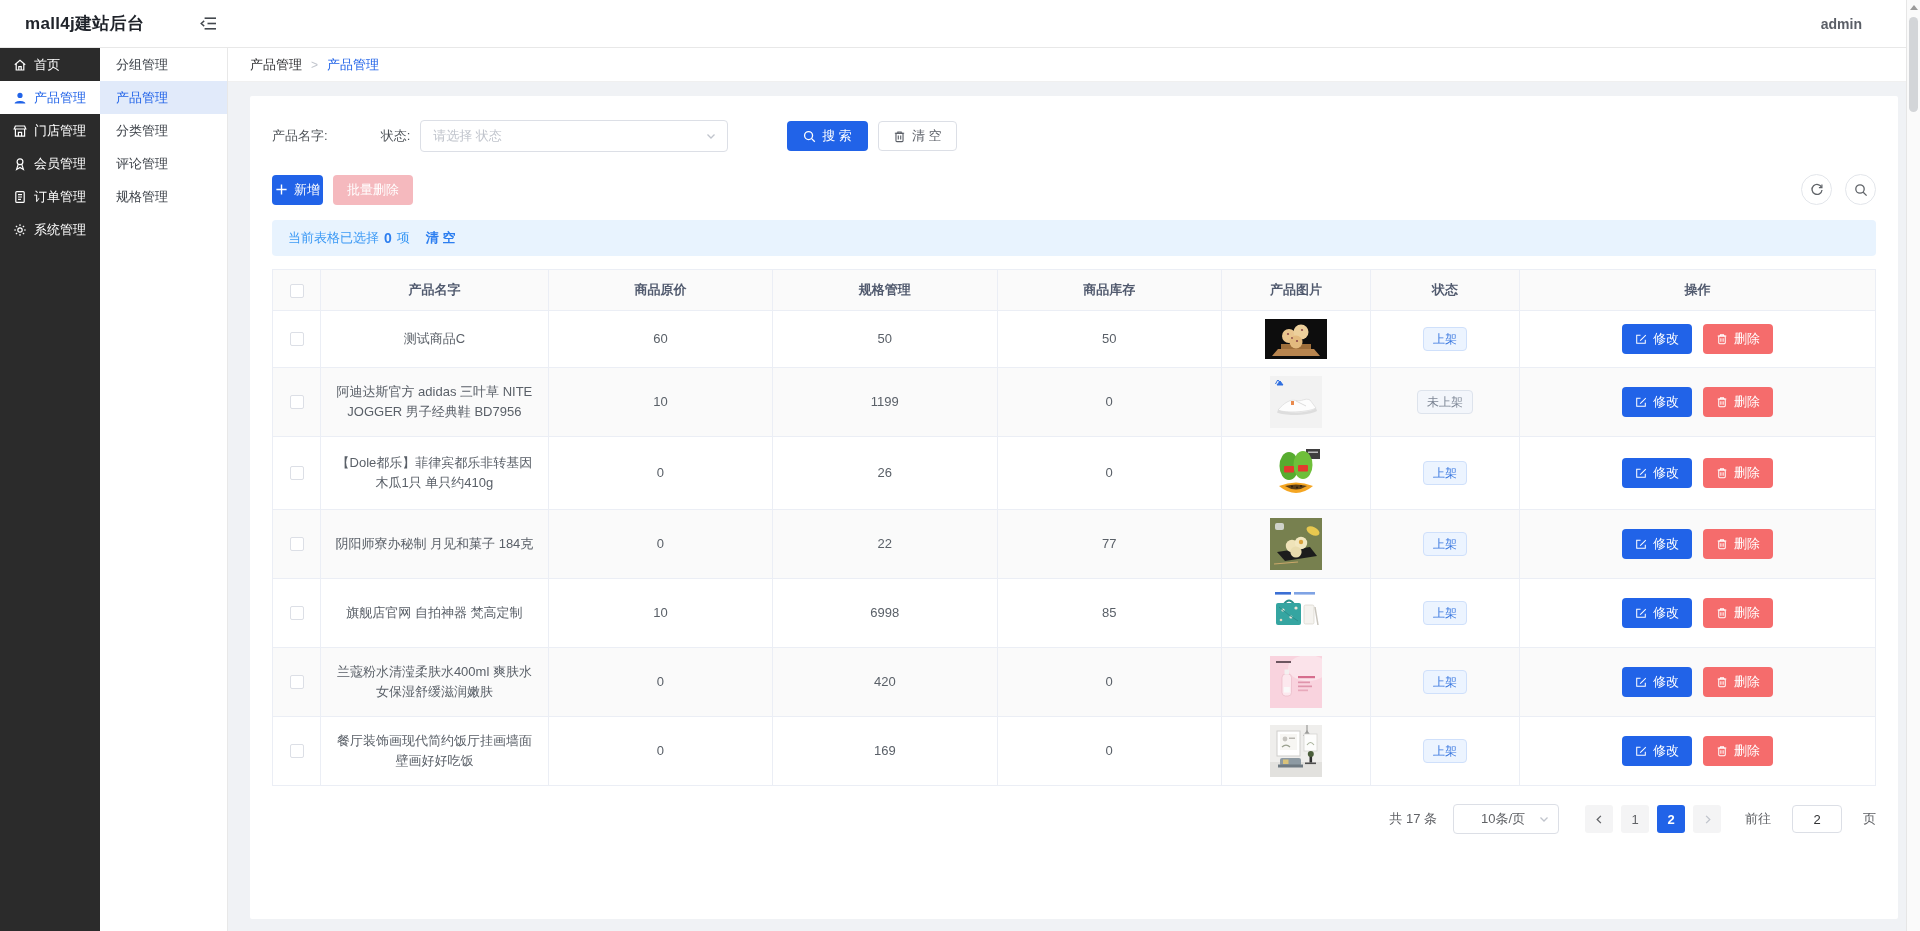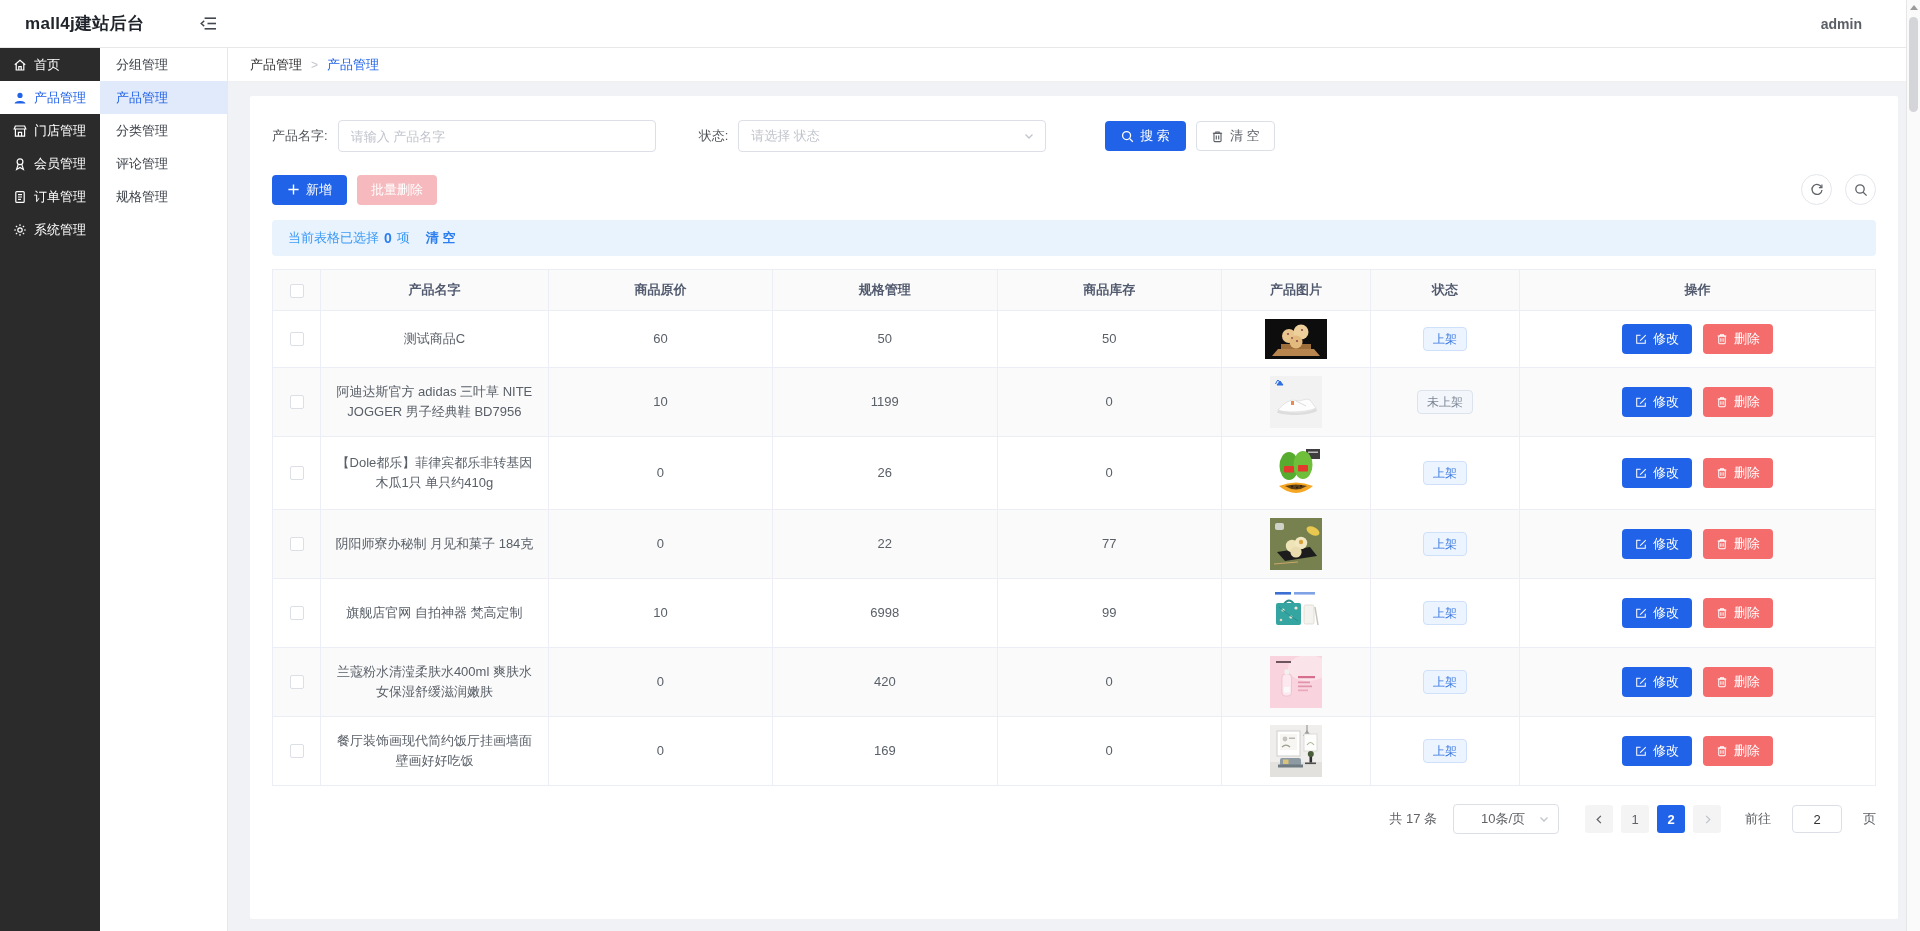--- a/index.html
+++ b/index.html
@@ -52,21 +52,21 @@
   .gap43 { width:43px; }
   .btn { display:inline-flex; align-items:center; justify-content:center; height:30px; border-radius:4px; border:1px solid transparent; cursor:pointer; font-size:13px; white-space:nowrap; font-family:inherit; }
   .btn .bi { display:flex; align-items:center; margin-right:6px; }
   .btn-primary { background:#2163e8; color:#fff; padding:0 15px; }
   .btn-plain { background:#fff; color:#5a5e66; border-color:#dcdfe6; padding:0 14px; }
   .btn-search { margin-left:59px; }
   .btn-clear { margin-left:10px; }
 
   
   .toolbar-row { display:flex; align-items:center; margin-top:22px; }
-  .btn-add { padding:0 14px; }
+  .btn-add { padding:0 2px; }
   .btn-batch { background:#f5b9be; color:#fff; padding:0 13px; margin-left:10px; cursor:not-allowed; }
   .tool-icons { margin-left:auto; display:flex; align-items:center; gap:13px; }
   .circle-btn { width:31px; height:31px; border:1px solid #e3e6eb; border-radius:50%; background:#fff; display:flex; align-items:center; justify-content:center; color:#5f6368; cursor:pointer; }
 
   
   .select-alert { margin-top:15px; height:36px; background:#e8f3fe; border-radius:4px; display:flex; align-items:center; padding:0 16px; color:#3d9af5; }
   .sel-count { font-weight:bold; color:#2c7ef0; margin:0 5px; font-size:14px; }
   .sel-clear { font-weight:bold; color:#2c7ef0; margin-left:16px; cursor:pointer; }
 
   
@@ -203,21 +203,20 @@
     <div class="breadcrumb-bar" id="breadcrumb">
         <span class="crumb">产品管理</span>
         <span class="crumb-sep">&gt;</span>
         <span class="crumb last">产品管理</span>
       </div>
 
     <div class="card">
 
       <div class="filter-row">
         <span class="f-label">产品名字:</span>
-        <input class="text-input" type="text" placeholder="请输入 产品名字" style="">
         <div class="gap43"></div>
         <span class="f-label">状态:</span>
         <div class="select-box">
           <span class="sel-text">请选择 状态</span>
           <svg width="12" height="12" viewBox="0 0 12 12">
               <path d="M2.5 4.5 L6 8 L9.5 4.5" stroke="#c0c4cc" stroke-width="1.3" fill="none"></path>
             </svg>
         </div>
         <button class="btn btn-primary btn-search">
           <span class="bi">
@@ -467,21 +466,21 @@
                       </svg>
                     </span>删除</button>
                 </div>
               </td>
             </tr>
             <tr>
               <td><span class="checkbox"></span></td>
               <td>旗舰店官网 自拍神器 梵高定制</td>
               <td>10</td>
               <td>6998</td>
-              <td>99</td>
+              <td>85</td>
               <td>
                 <div class="img-wrap">
                   <svg width="52" height="52" viewBox="0 0 52 52">
                     <rect width="52" height="52" fill="#ffffff"></rect>
                     <rect x="5" y="5" width="16" height="2.6" fill="#3b6fd4"></rect>
                     <rect x="24" y="5" width="21" height="2.6" fill="#7fa3e4"></rect>
                     <path d="M14 17 q5 -7 10 0" stroke="#2c8f8c" fill="none" stroke-width="2"></path>
                     <rect x="6" y="16" width="25" height="22" rx="2" fill="#35a5a1"></rect>
                     <circle cx="13" cy="23" r="1.6" fill="#efe7d8"></circle>
                     <circle cx="21" cy="30" r="1.6" fill="#efe7d8"></circle>

